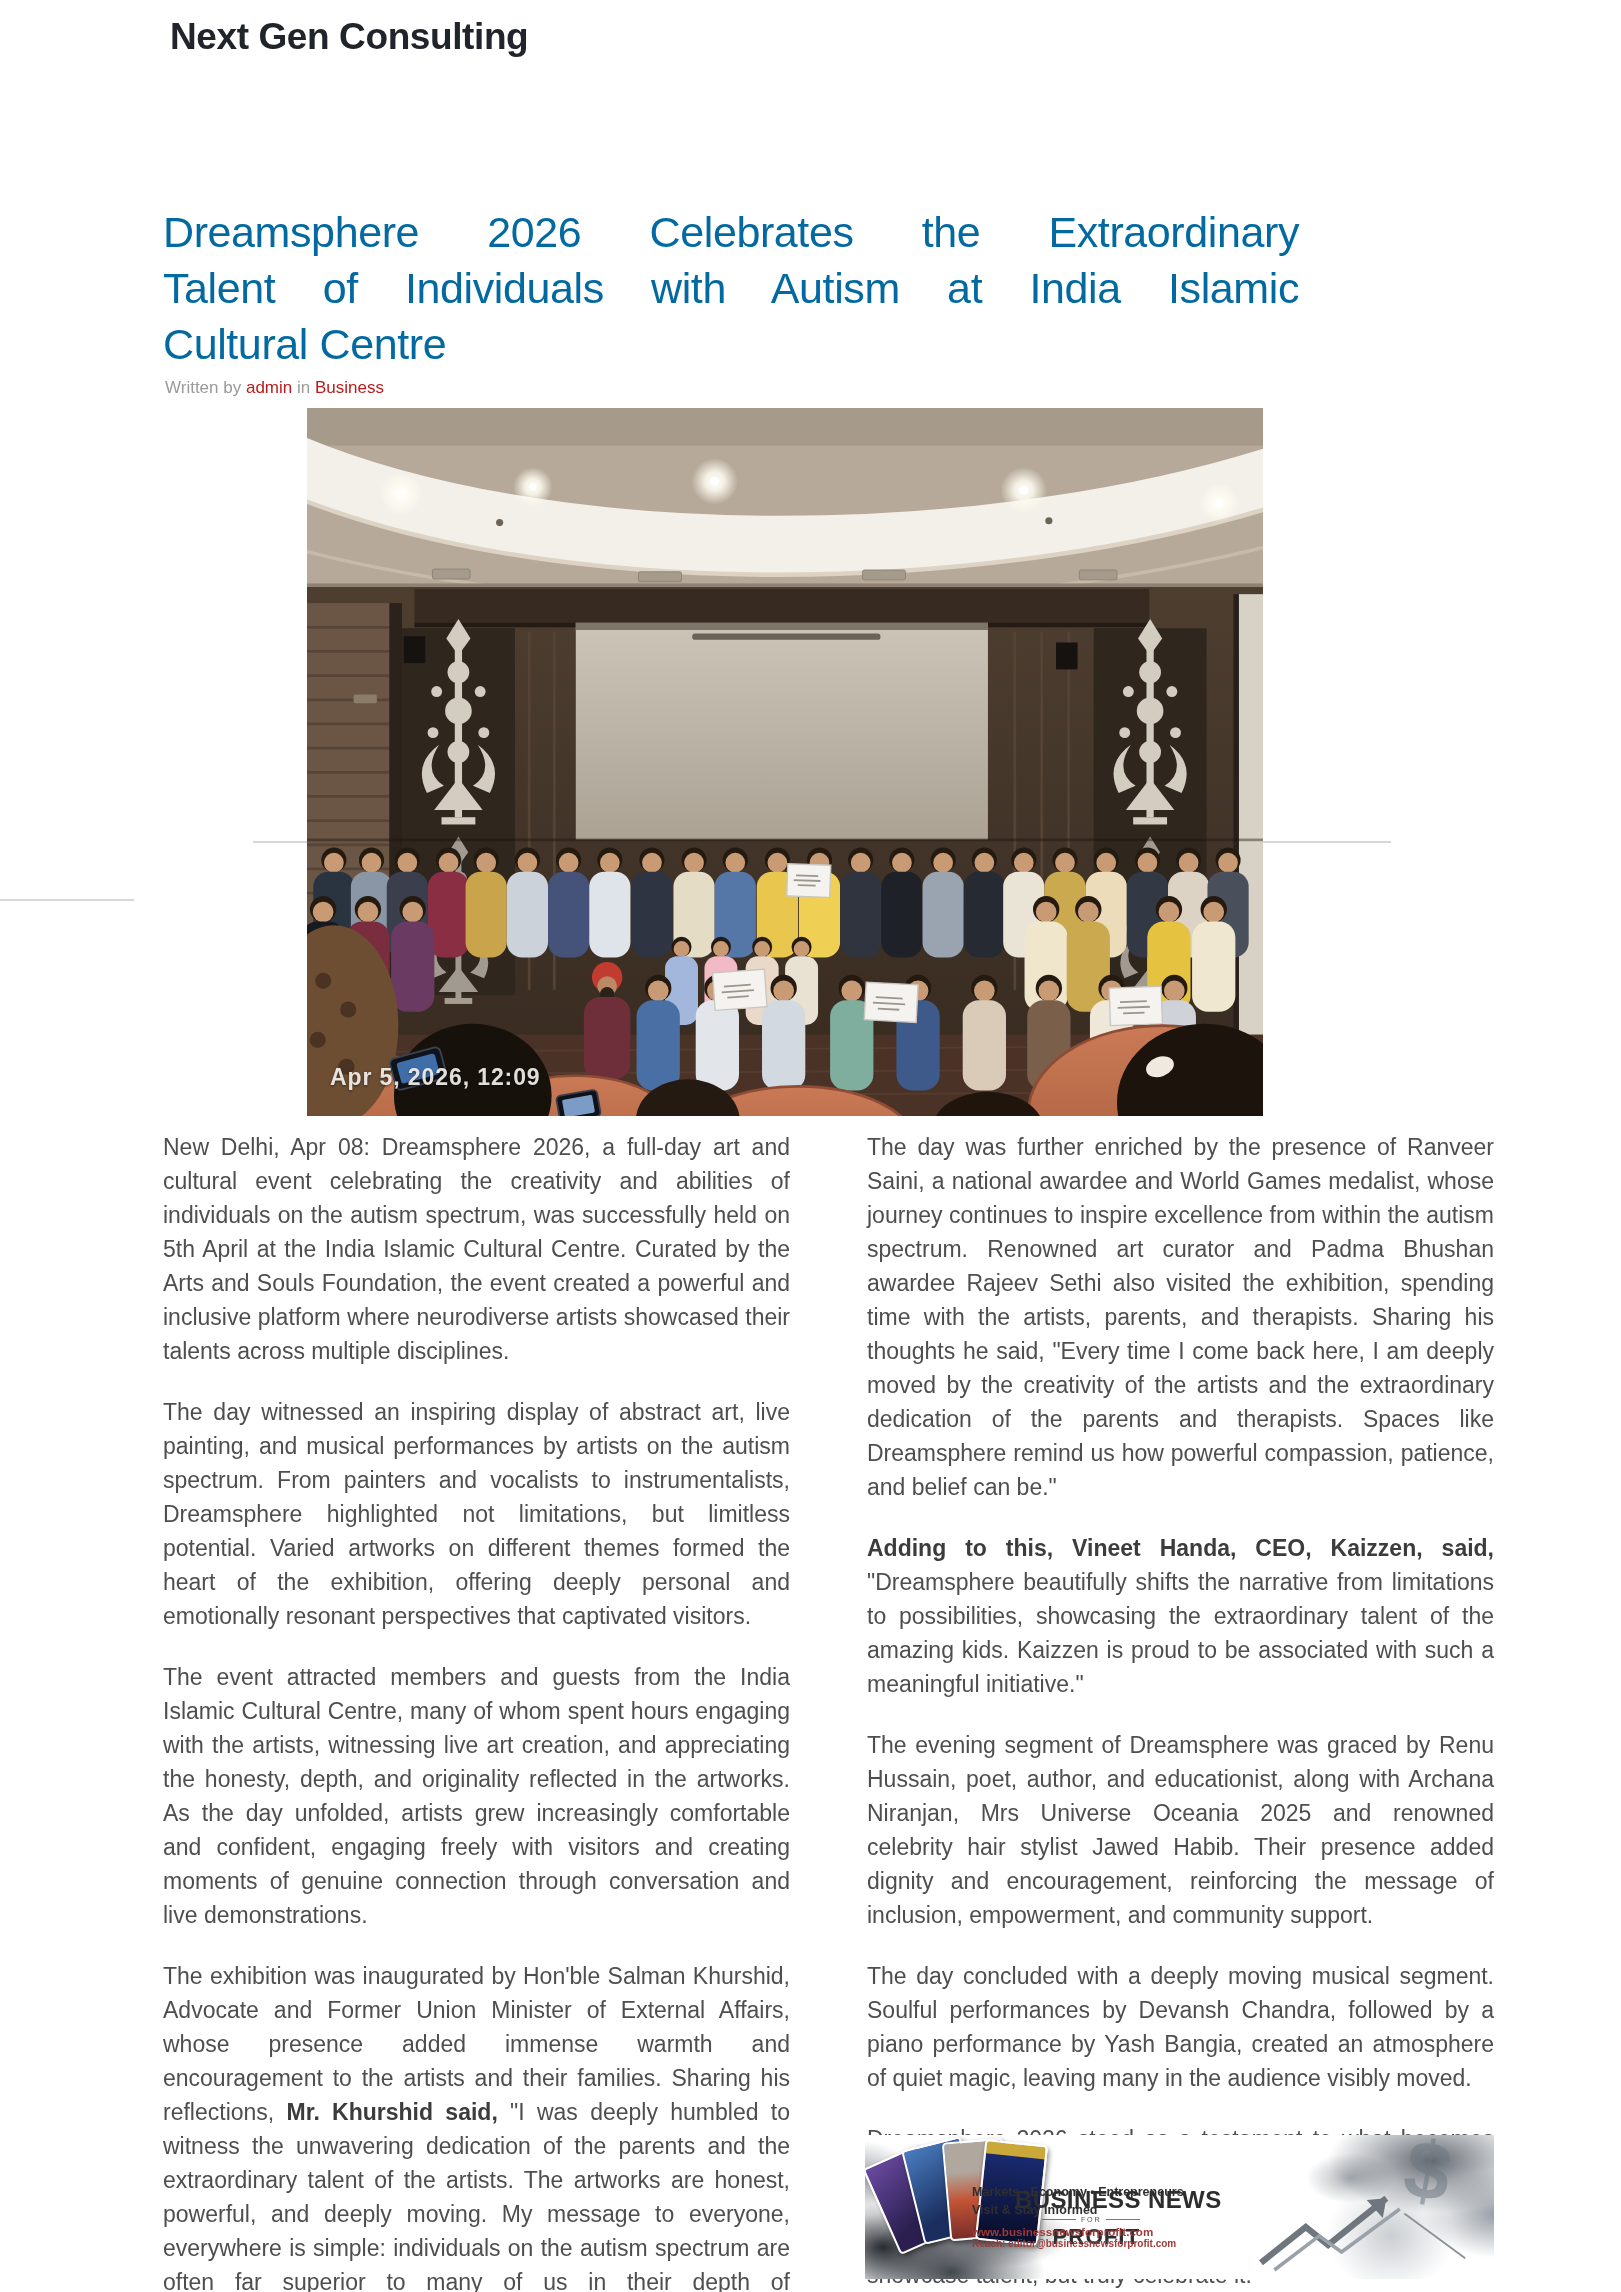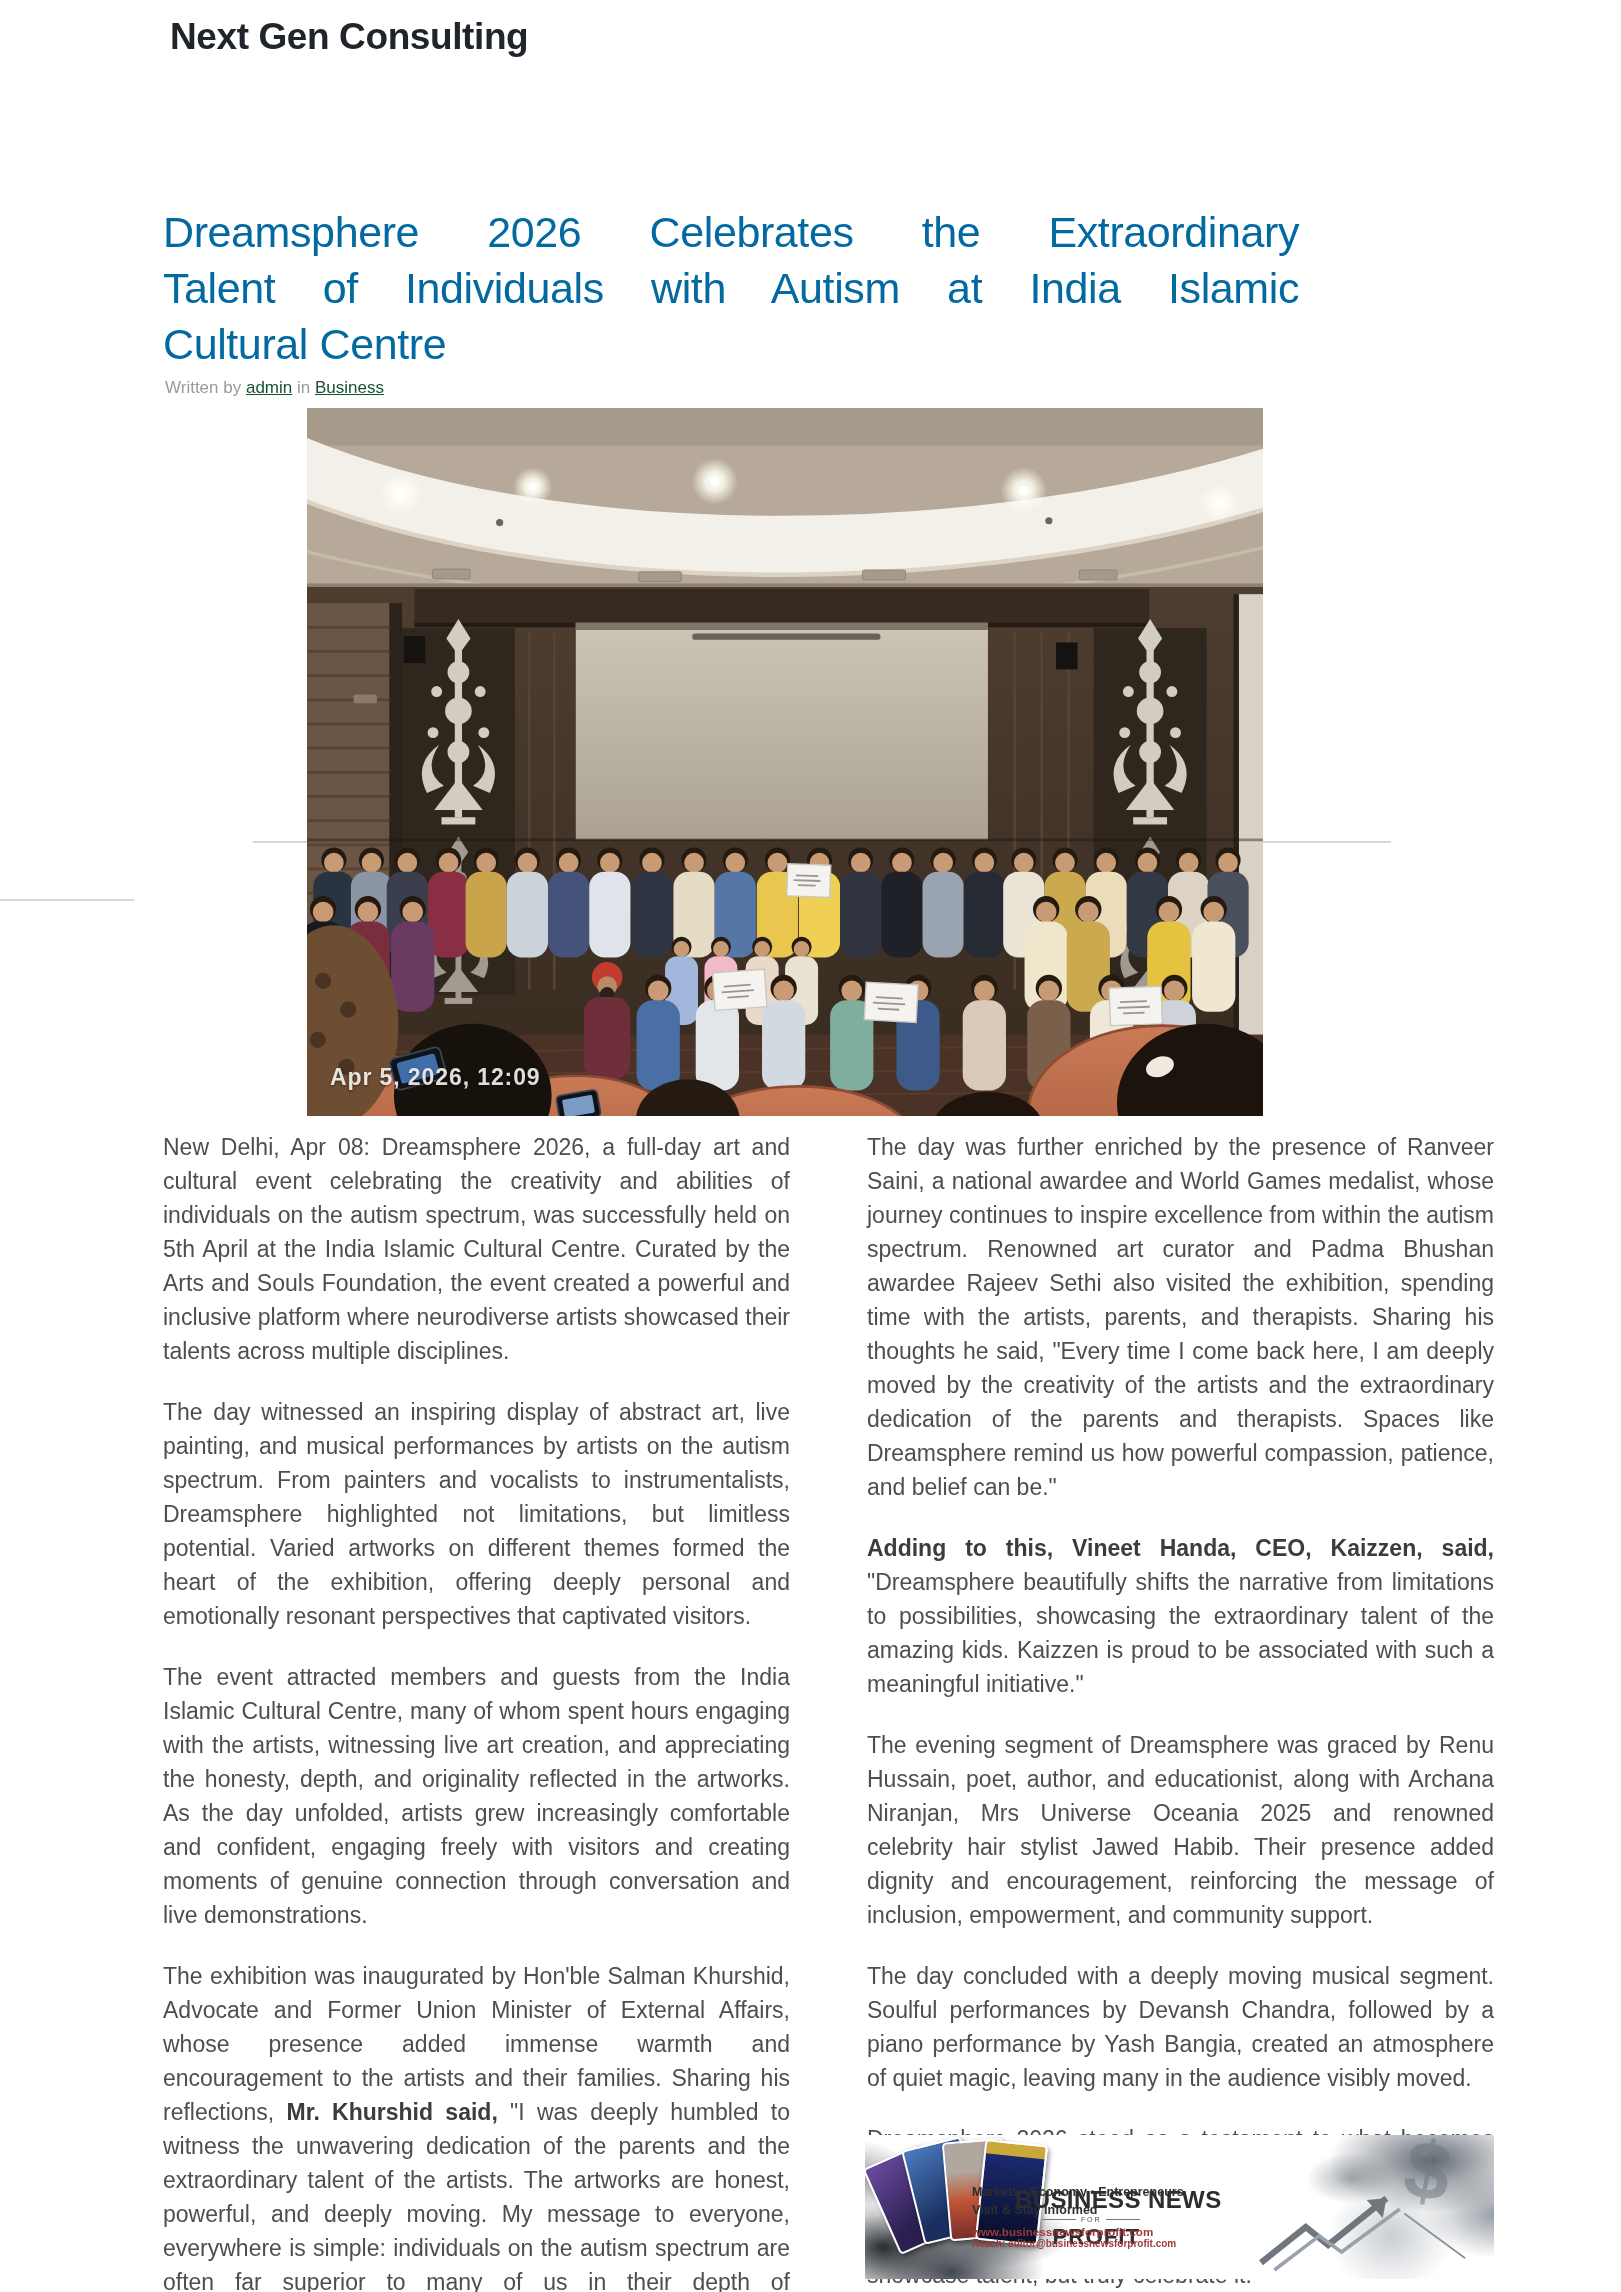--- a/index.html
+++ b/index.html
@@ -5,21 +5,21 @@
   html,body{margin:0;padding:0;background:#ffffff;}
   .page{position:relative;width:1621px;height:2293px;background:#fff;overflow:hidden;
         font-family:"Liberation Sans",sans-serif;color:#4f4f4f;}
   .logo{position:absolute;left:170px;top:16px;font-size:37px;font-weight:700;
         color:#20242b;letter-spacing:-0.4px;}
   .title{position:absolute;left:163px;top:204px;width:1136px;color:#0369a1;
          font-size:43px;line-height:56px;font-weight:400;letter-spacing:-0.4px;}
   .title-line{text-align:justify;text-align-last:justify;}
   .title-line.last{text-align-last:left;}
   .byline{position:absolute;left:165px;top:378px;font-size:17px;color:#9a9a9a;}
-  .byline a{color:#14532d;text-decoration:underline;cursor:pointer;}
+  .byline a{color:#b91c1c;cursor:pointer;}
   .hl{position:absolute;height:1.8px;background:#d7d7d7;}
   .photo{position:absolute;left:307px;top:408px;width:956px;height:708px;background:#be185d;}
   .photo svg{display:block;width:100%;height:100%;}
   .stamp{position:absolute;left:23px;bottom:25px;color:#f2f0ec;font-size:23px;font-weight:700;
          letter-spacing:0.9px;text-shadow:0 0.9px 2.7px rgba(0,0,0,.6);opacity:.92;}
   .col{position:absolute;top:1130px;width:627px;font-size:23px;line-height:34px;
        text-align:justify;color:#4e4e4e;}
   .col p{margin:0 0 27px 0;}
   .col .b{font-weight:700;color:#3c3c3c;}
   .col-left{left:163px;}

